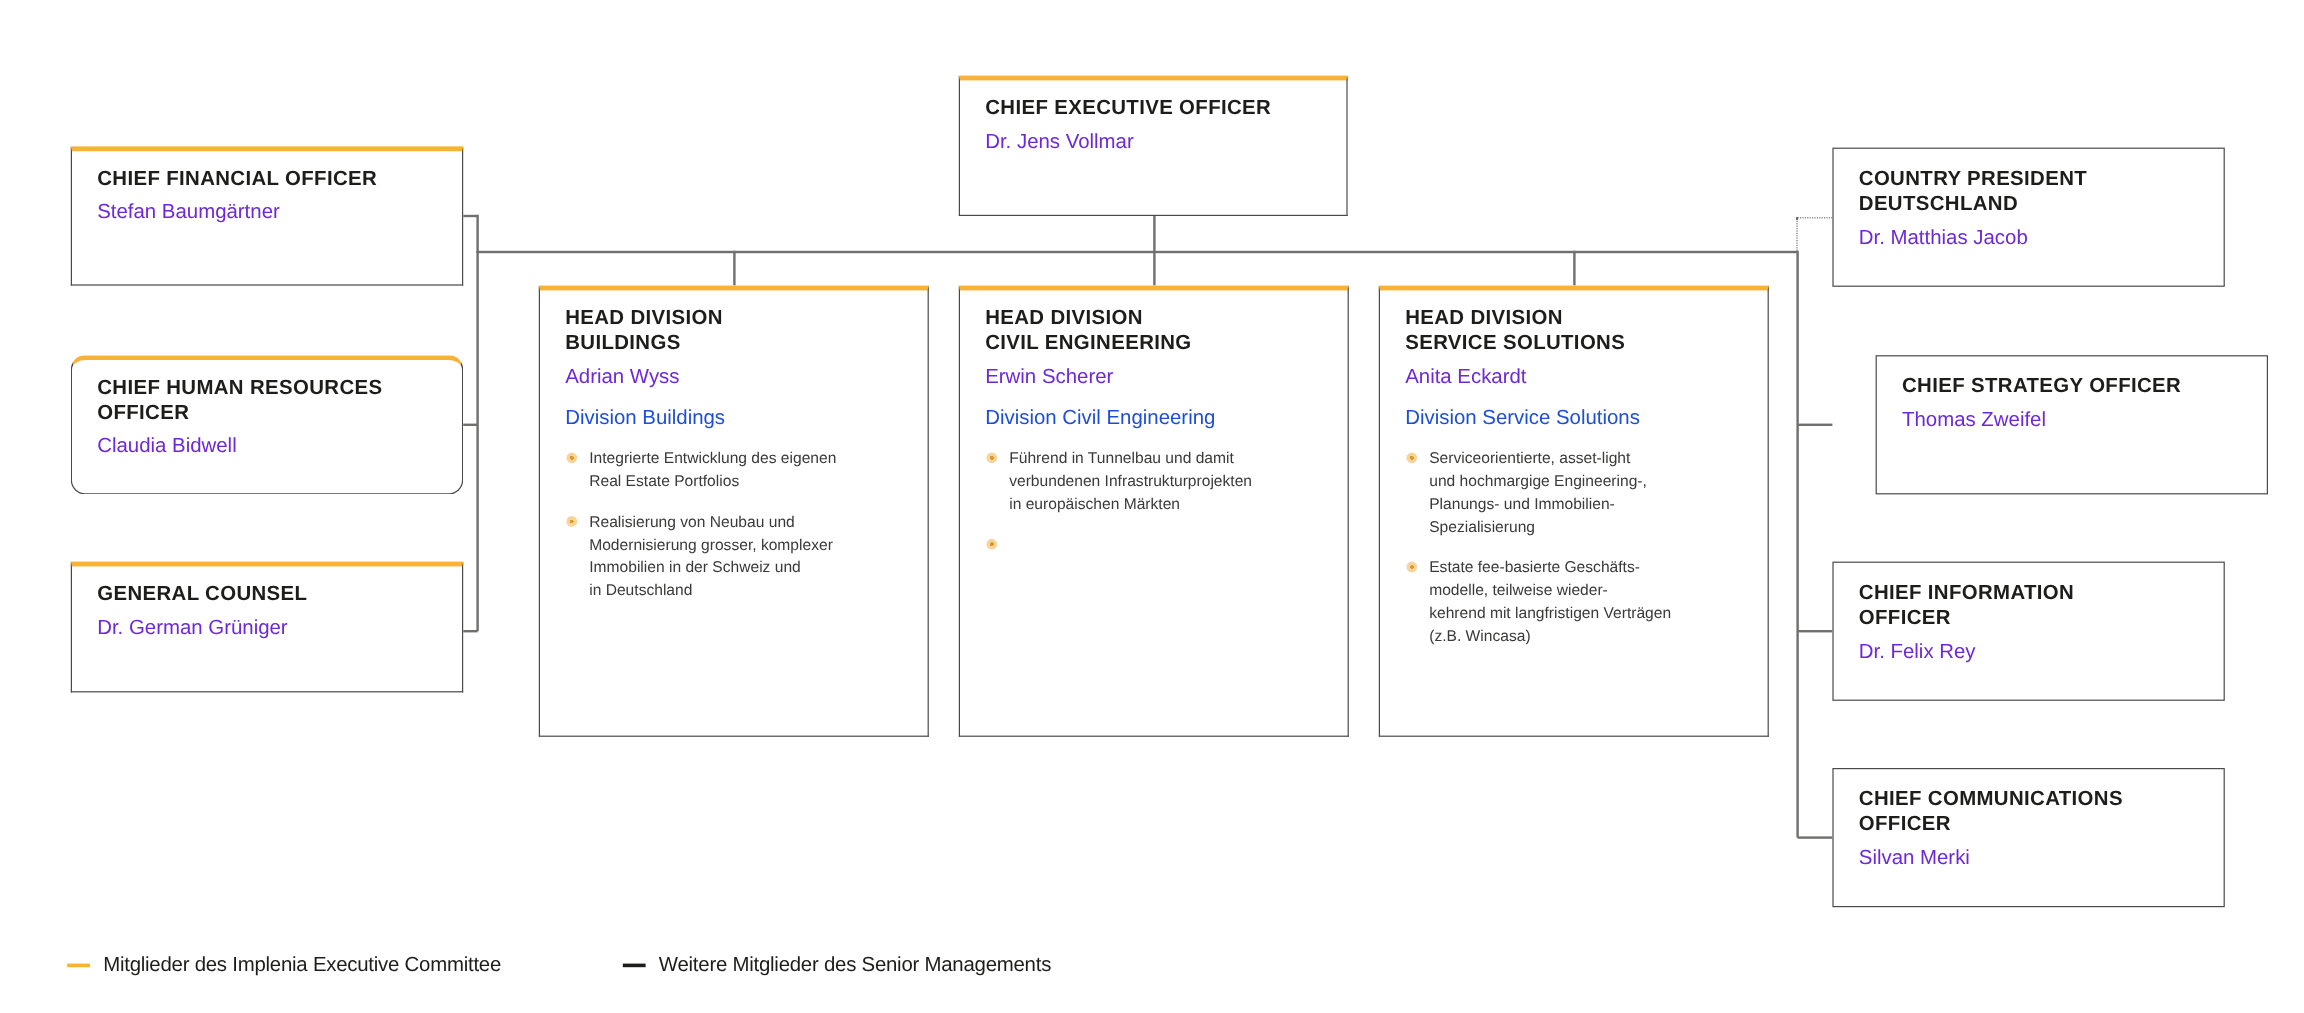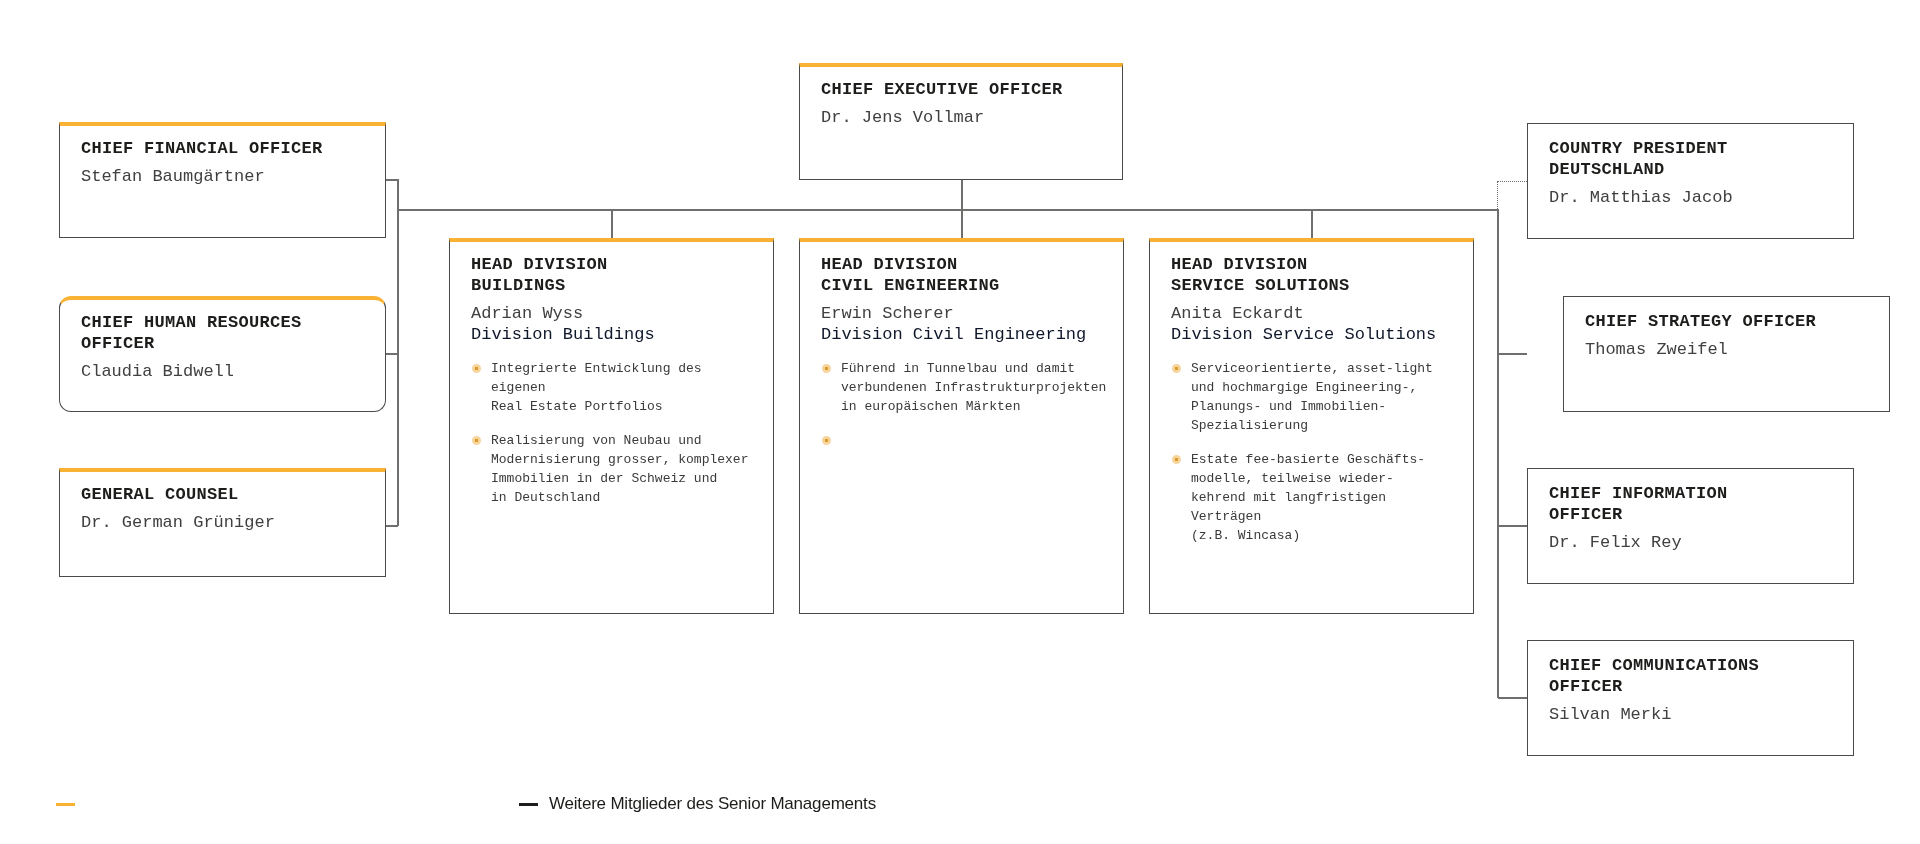--- a/index.html
+++ b/index.html
@@ -1,26 +1,26 @@
 <!DOCTYPE html>
 <html><head>
 <meta charset="utf-8">
 <style>
   html,body { margin:0; padding:0; background:#ffffff; }
   body { font-family:"Liberation Sans","DejaVu Sans",sans-serif; color:#1d1d1b; }
   .stage { position:relative; width:1920px; height:844px; background:#ffffff; overflow:hidden; }
 
   
   .card { position:absolute; box-sizing:border-box; background:#fff;
-          border:1.5px solid #4a4a49; padding:14px 16px 0 21px;font-family:Liberation Mono, monospace; }
+          border:1.5px solid #4a4a49; padding:14px 16px 0 21px; }
   .card.committee { border-top:4px solid #f9b233; padding-top:12px; }
   .role-title { font-size:17px; font-weight:700; line-height:21px; letter-spacing:.3px;
                 color:#1d1d1b; white-space:pre-line; }
-  .person-name { font-size:17px; line-height:21px; margin-top:7px; color:#404040; }
-  .division-label { font-size:17px; line-height:21px; color:#0f172a; }
+  .person-name { font-size:17px; line-height:21px; margin-top:7px; color:#6d28d9; }
+  .division-label { font-size:17px; line-height:21px; margin-top:13px; color:#1d4ed8; }
 
   .bullets { margin-top:14px; }
   .bullet { display:flex; align-items:flex-start; margin-bottom:15px; }
   .bullet-icon { flex:none; width:9px; height:9px; border-radius:50%; margin:5px 10px 0 1px;
                  background:radial-gradient(circle,#db9b2b 0 1.6px,#f7d49c 1.6px 100%); }
   .bullet-text { font-size:13px; line-height:19px; color:#3a3a39; white-space:pre-line; }
 
   
   .hline { position:absolute; height:1.5px; background:#6f6f6e; }
   .vline { position:absolute; width:1.5px; background:#6f6f6e; }
@@ -156,19 +156,20 @@
   </div>
 
   <div class="card" style="left:1527px;top:640px;width:327px;height:116px;">
     <div class="role-title">CHIEF COMMUNICATIONS
 OFFICER</div>
     <div class="person-name">Silvan Merki</div>
   </div>
 
   <div class="legend-item" style="left:56px;top:793px;">
     <span class="legend-dash" style="background:#f9b233;"></span>
+    <span class="legend-label">Mitglieder des Implenia Executive Committee</span>
   </div>
   <div class="legend-item" style="left:519px;top:793px;">
     <span class="legend-dash" style="background:#1d1d1b;"></span>
     <span class="legend-label">Weitere Mitglieder des Senior Managements</span>
   </div>
 
 </div>
 
 </body></html>

